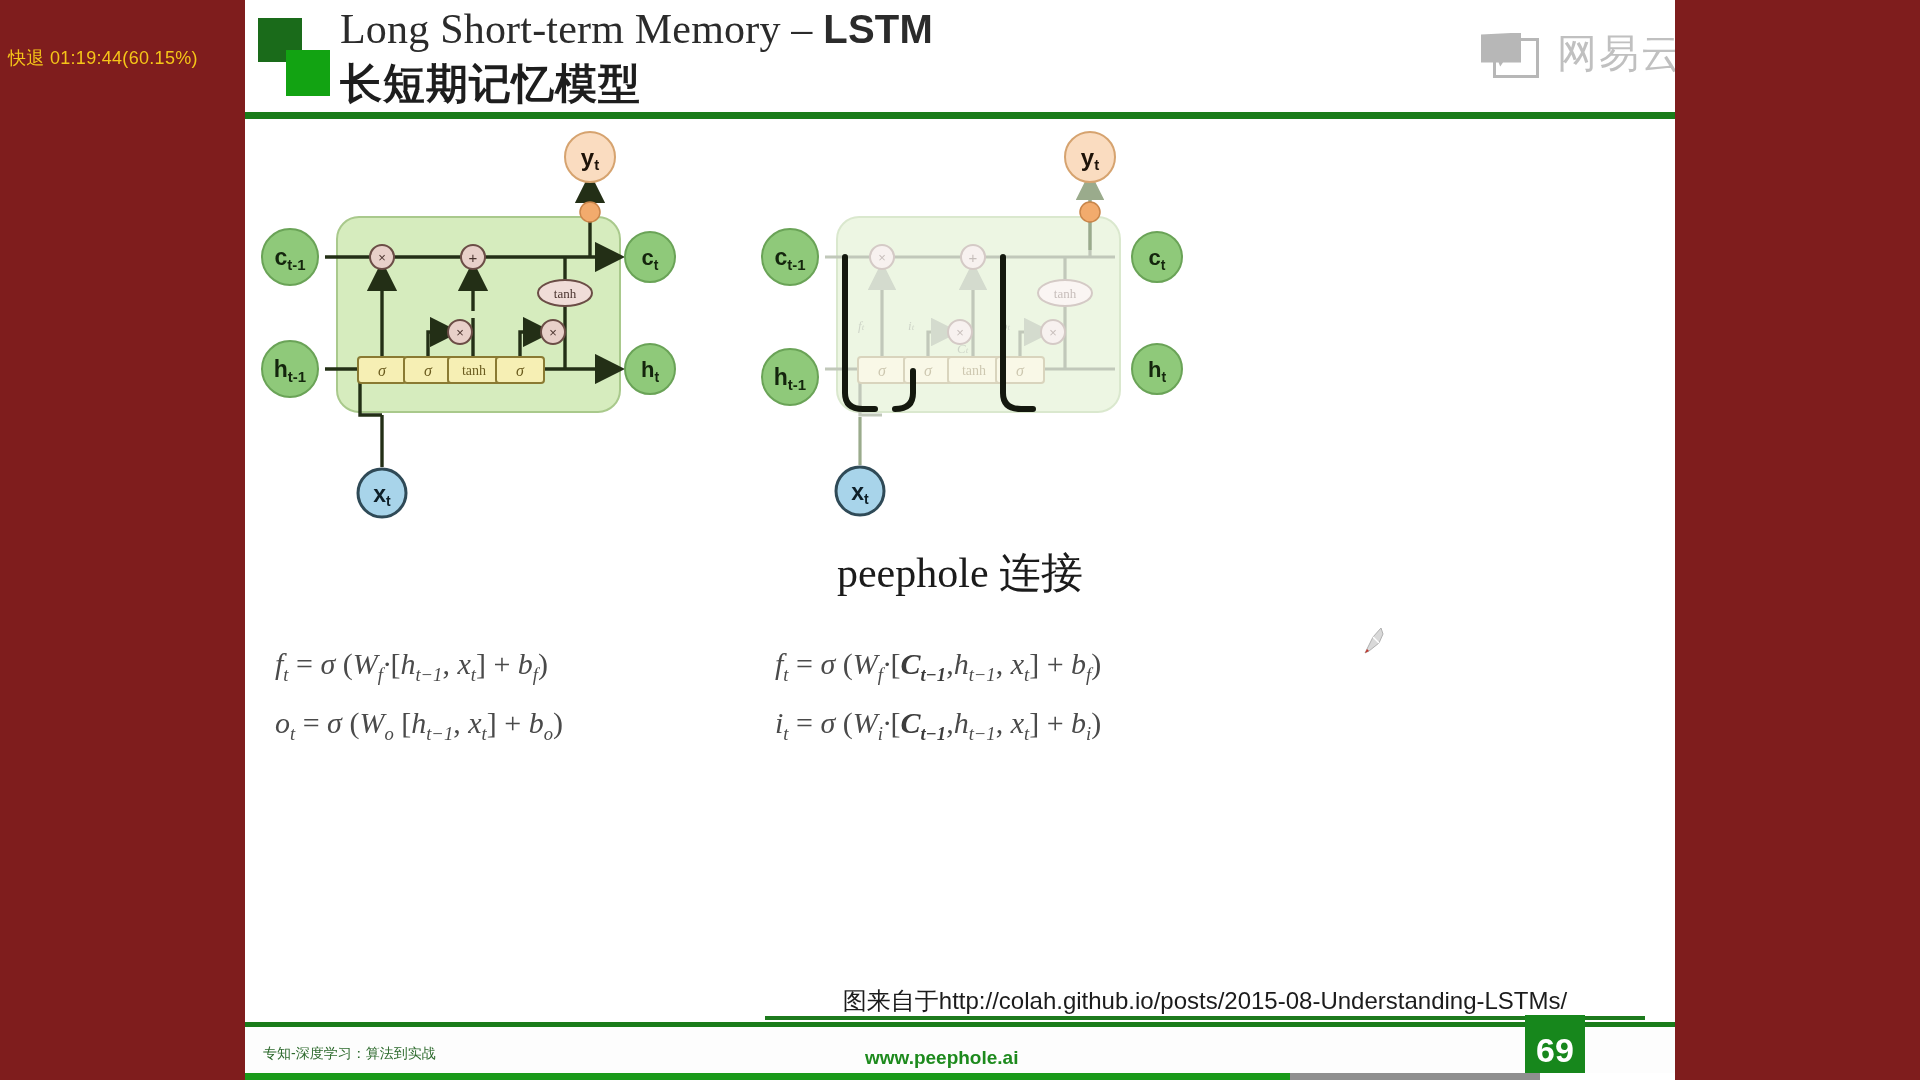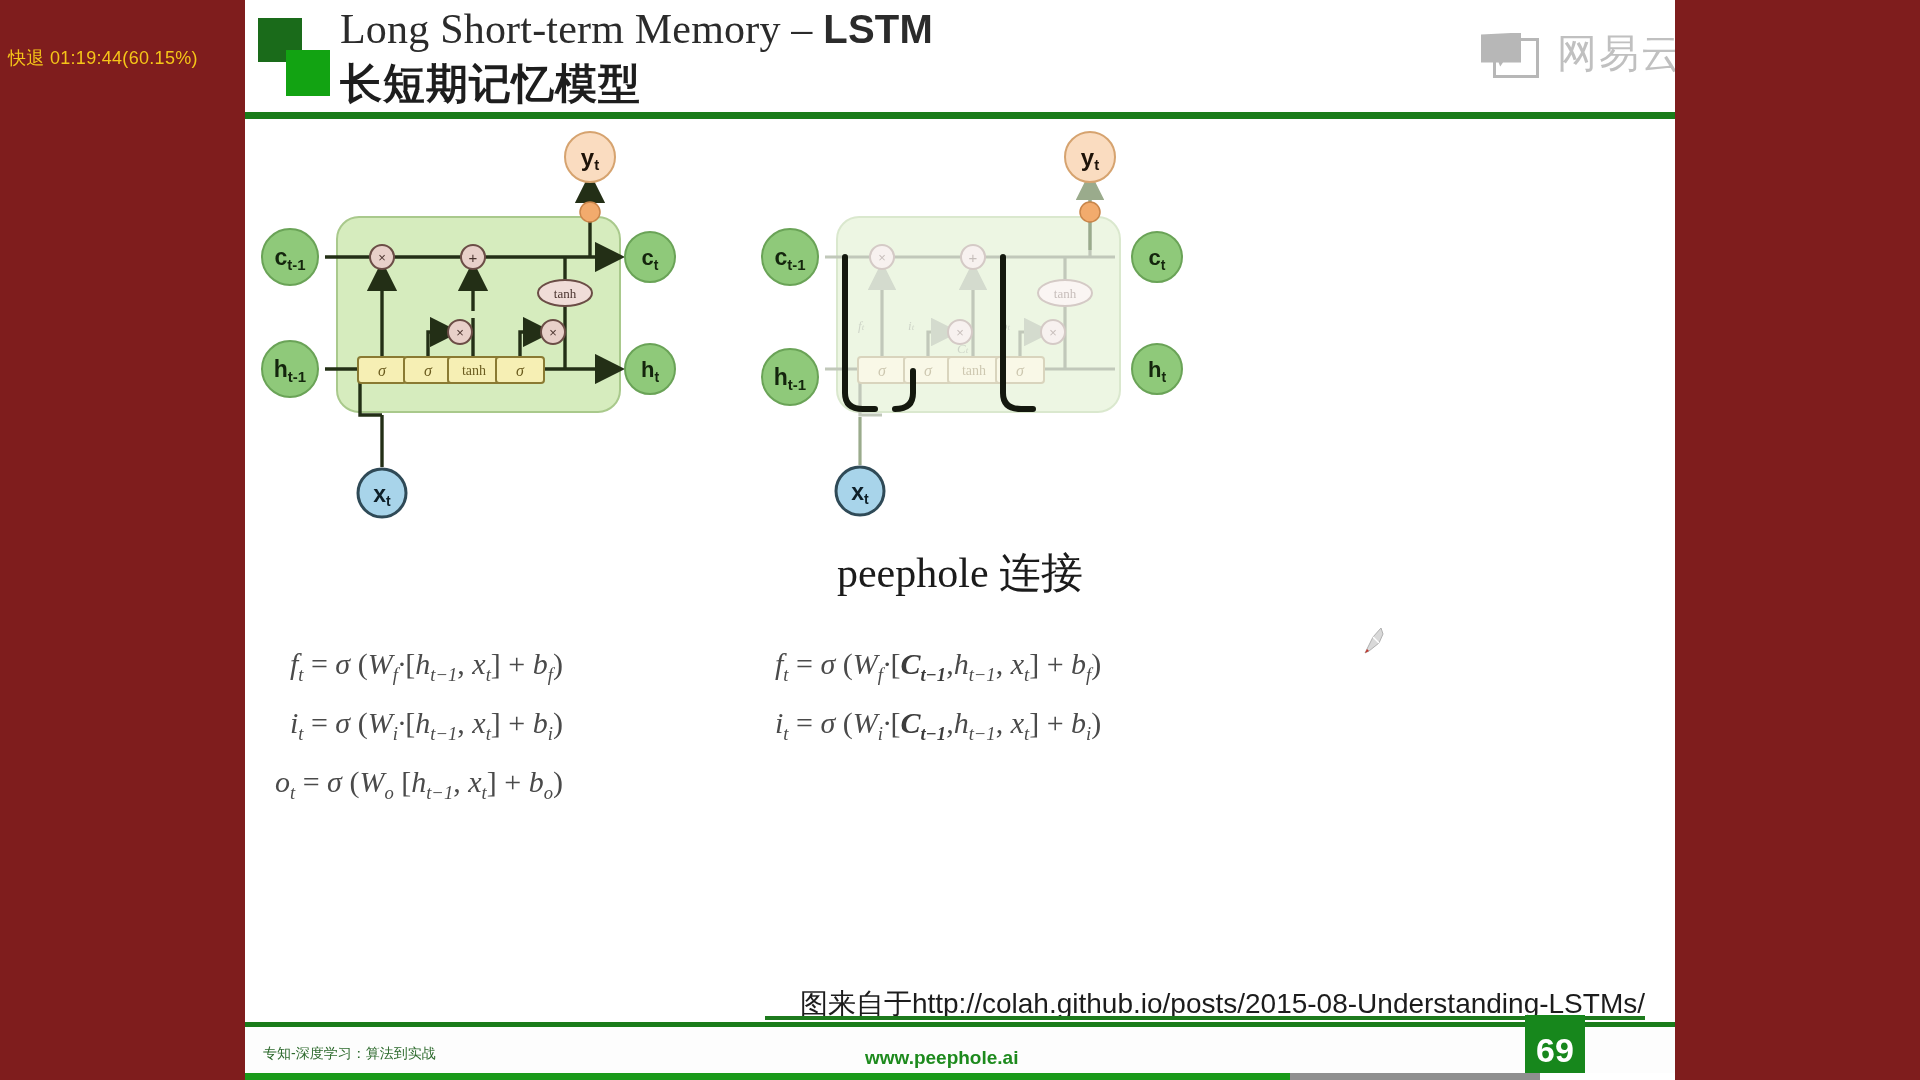--- a/index.html
+++ b/index.html
@@ -55,35 +55,35 @@
 
   
   #caption{
     position:absolute;left:0;top:545px;width:1430px;text-align:center;
     font-family:"Liberation Serif",serif;font-size:42px;color:#1b1b1b;
   }
 
   
   #formulas{position:absolute;left:0;top:640px;width:1430px;height:170px;}
   .fblock{position:absolute;font-family:"Liberation Serif",serif;color:#4a4a4a;}
-  #f-left{left:30px;top:0;text-align:right;}
+  #f-left{left:30px;top:0;}
   #f-right{left:530px;top:0;}
   .frow{font-size:30px;line-height:48px;white-space:nowrap;font-style:italic;}
   .frow .up{font-style:normal;}
   .pk{font-weight:bold;font-style:italic;color:#3c3c3c;}
   sub{font-size:.62em;font-style:italic;}
 
   
   #pen-cursor{position:absolute;left:1106px;top:625px;width:34px;height:34px;z-index:40;}
 
   
   #source-line{
     position:absolute;left:520px;top:985px;width:880px;
-    font-family:"Liberation Sans",sans-serif;font-size:28px;color:#1c1c1c;
-    white-space:nowrap;text-align:right;
+    font-family:"Liberation Sans",sans-serif;font-size:24px;color:#1c1c1c;
+    white-space:nowrap;text-align:center;
   }
   #source-rule{position:absolute;left:520px;top:1016px;width:880px;height:4px;background:#1d7a1d;}
 
   
   #footer{position:absolute;left:0;top:1022px;width:100%;height:58px;background:#fdfdfd;border-top:5px solid #1a7c1a;}
   #footer-left{position:absolute;left:18px;top:18px;font-size:14px;color:#2d6a2d;font-family:"Liberation Sans",sans-serif;white-space:nowrap;}
   #footer-center{position:absolute;left:620px;top:20px;font-size:19px;color:#1d8a1d;font-weight:bold;font-family:"Liberation Sans",sans-serif;}
   #page-badge{
     position:absolute;right:90px;top:-12px;width:60px;height:70px;background:#17871c;
     color:#fff;font-size:34px;font-weight:bold;display:flex;align-items:center;justify-content:center;
@@ -316,23 +316,20 @@
 
     <div id="caption">peephole 连接</div>
 
     <div id="formulas">
 
       <div class="fblock" id="f-left">
         <div class="frow">
           f<sub>t</sub> <span class="up">=</span> σ <span class="up">(</span>W<sub>f</sub>·<span class="up">[</span>h<sub>t−1</sub><span class="up">,</span> x<sub>t</sub><span class="up">]</span> <span class="up">+</span> b<sub>f</sub><span class="up">)</span>
         </div>
         <div class="frow">
-          i<sub>t</sub> <span class="up">=</span> σ <span class="up">(</span>W<sub>i</sub>·<span class="up">[</span>h<sub>t−1</sub><span class="up">,</span> x<sub>t</sub><span class="up">]</span> <span class="up">+</span> b<sub>i</sub><span class="up">)</span>
-        </div>
-        <div class="frow">
           o<sub>t</sub> <span class="up">=</span> σ <span class="up">(</span>W<sub>o</sub> <span class="up">[</span>h<sub>t−1</sub><span class="up">,</span> x<sub>t</sub><span class="up">]</span> <span class="up">+</span> b<sub>o</sub><span class="up">)</span>
         </div>
       </div>
 
       <div class="fblock" id="f-right">
         <div class="frow">
           f<sub>t</sub> <span class="up">=</span> σ <span class="up">(</span>W<sub>f</sub>·<span class="up">[</span><span class="pk">C<sub>t−1</sub></span><span class="up">,</span>h<sub>t−1</sub><span class="up">,</span> x<sub>t</sub><span class="up">]</span> <span class="up">+</span> b<sub>f</sub><span class="up">)</span>
         </div>
         <div class="frow">
           i<sub>t</sub> <span class="up">=</span> σ <span class="up">(</span>W<sub>i</sub>·<span class="up">[</span><span class="pk">C<sub>t−1</sub></span><span class="up">,</span>h<sub>t−1</sub><span class="up">,</span> x<sub>t</sub><span class="up">]</span> <span class="up">+</span> b<sub>i</sub><span class="up">)</span>

